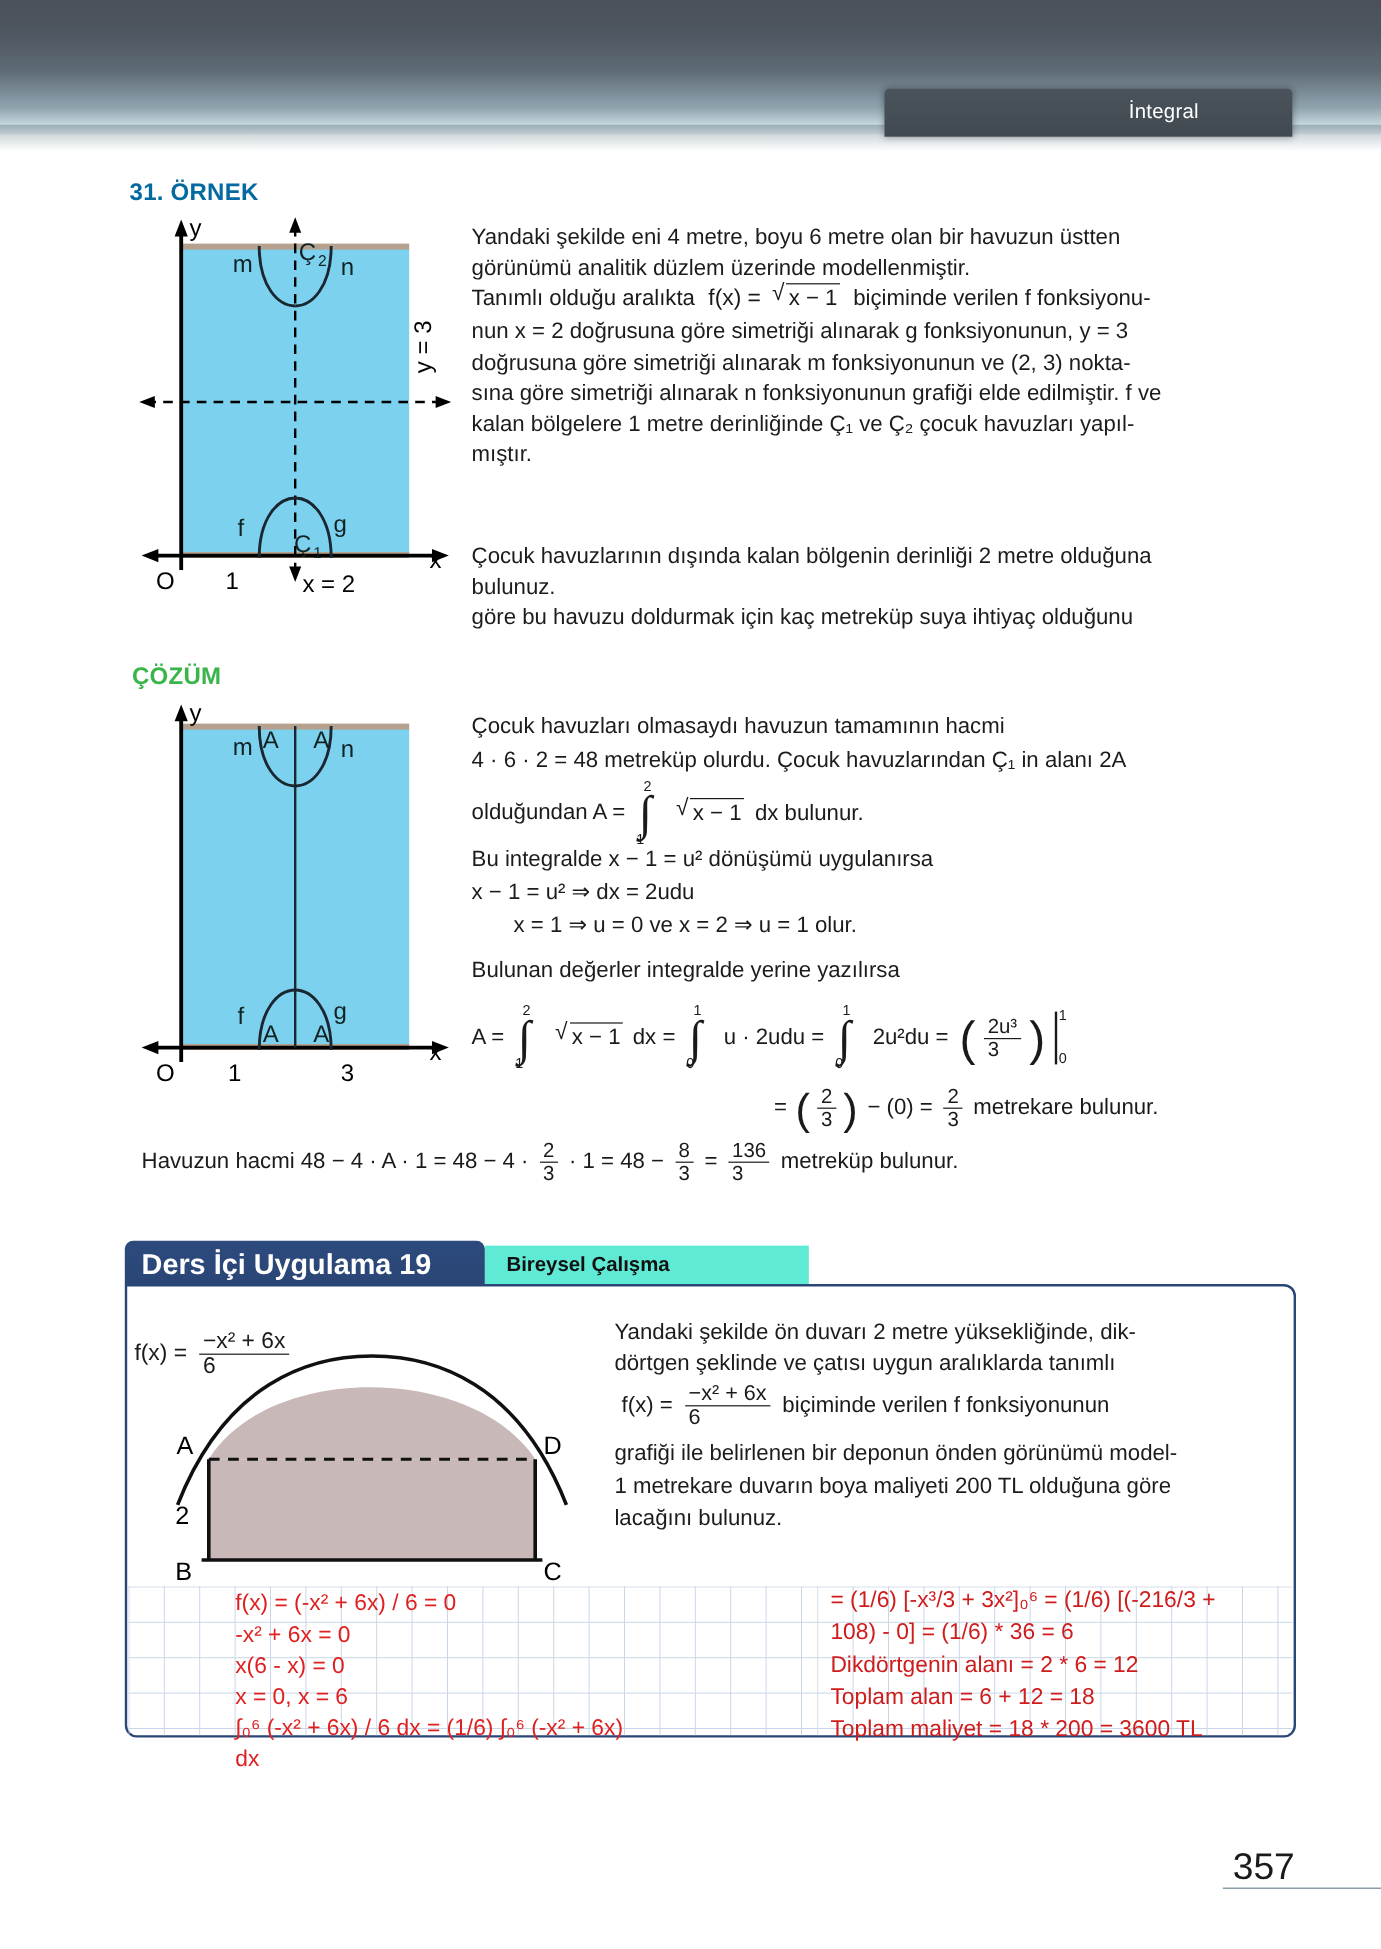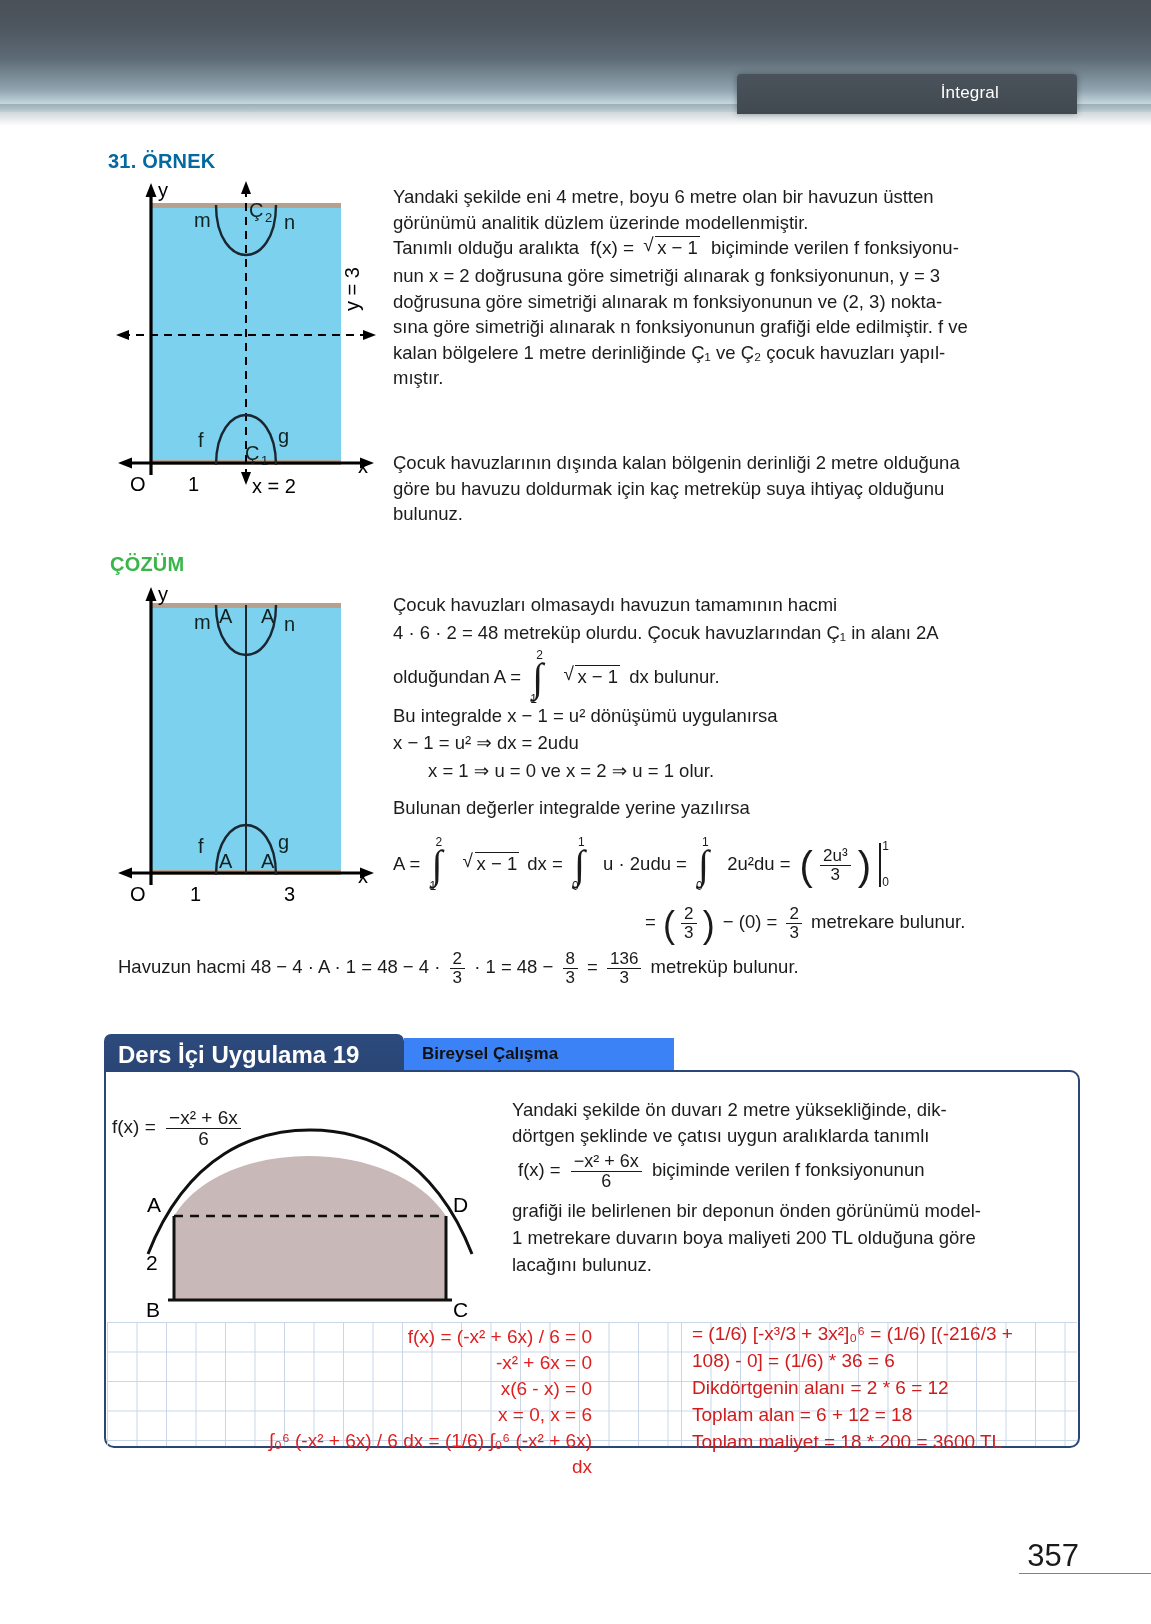--- a/index.html
+++ b/index.html
@@ -42,21 +42,21 @@
     position: absolute; left: 108px; top: 150px;
     color: #0369a1; font-size: 20px; font-weight: bold; letter-spacing: 0.2px;
   }
   .solution-title {
     position: absolute; left: 110px; top: 553px;
     color: #39b54a; font-size: 20px; font-weight: bold; letter-spacing: 0.2px;
   }
 
   
   .mi { font-size: 19px; }
-  .frac { display: inline-block; vertical-align: middle; text-align: center; line-height: 1.05; }
+  .frac { display: inline-block; vertical-align: middle; text-align: left; line-height: 1.05; }
   .frac .num { display: block; padding: 0 3px; font-size: 17px; }
   .frac .den { display: block; border-top: 1.6px solid #1a1a1a; padding: 0 3px; font-size: 17px; }
   .sqrt { display: inline-block; position: relative; padding-left: 12px; }
   .sqrt::before { content: "√"; position: absolute; left: 0; top: -2px; font-size: 19px; }
   .sqrt .rad { border-top: 1.5px solid #1a1a1a; padding: 0 2px; display: inline-block; }
   .intlim { display: inline-block; position: relative; width: 22px; height: 46px; vertical-align: middle; }
   .intlim .glyph { position: absolute; left: 4px; top: 3px; font-size: 40px; font-family: "Liberation Serif", serif; line-height: 1; }
   .intlim .up { position: absolute; left: 8px; top: -7px; font-size: 12px; }
   .intlim .lo { position: absolute; left: 2px; bottom: -5px; font-size: 12px; }
 
@@ -68,21 +68,21 @@
     position: absolute; left: 104px; top: 1034px; width: 300px; height: 36px;
     background: linear-gradient(to bottom, #2d4a7d, #2a4676);
     border-radius: 7px 7px 0 0;
   }
   .app-tab-label {
     position: absolute; left: 14px; top: 7px; color: #ffffff;
     font-size: 24px; font-weight: bold;
   }
   .app-subtab {
     position: absolute; left: 404px; top: 1038px; width: 270px; height: 32px;
-    background: #3b82f6;
+    background: #5eead4;
   }
   .app-subtab-label {
     position: absolute; left: 18px; top: 6px; color: #111111;
     font-size: 17px; font-weight: bold;
   }
   .app-box {
     position: absolute; left: 104px; top: 1070px; width: 976px; height: 378px;
     border: 2.5px solid #2a4676; border-radius: 0 10px 10px 10px;
     background: #ffffff;
   }
@@ -176,22 +176,22 @@
 <div class="para" style="left:393px; top:263px; width:660px;">
   <div>nun  x = 2  doğrusuna göre simetriği alınarak g fonksiyonunun,  y = 3</div>
   <div>doğrusuna göre simetriği alınarak m fonksiyonunun ve (2, 3) nokta-</div>
   <div>sına göre simetriği alınarak n fonksiyonunun grafiği elde edilmiştir. f ve</div>
   <div>kalan bölgelere 1 metre derinliğinde  Ç₁  ve  Ç₂  çocuk havuzları yapıl-</div>
   <div>mıştır.</div>
 </div>
 
 <div class="para" style="left:393px; top:450px; width:660px;">
   <div>Çocuk havuzlarının dışında kalan bölgenin derinliği 2 metre olduğuna</div>
+  <div>bulunuz.</div>
   <div>göre bu havuzu doldurmak için kaç metreküp suya ihtiyaç olduğunu</div>
-  <div>bulunuz.</div>
 </div>
 
 <div class="solution-title">ÇÖZÜM</div>
 
 <svg class="fig" style="left:106px; top:585px;" width="280" height="330" viewBox="0 0 280 330">
   <rect x="45" y="22" width="190" height="265" fill="#7cd1ef"></rect>
   <rect x="45" y="18" width="190" height="5" fill="#b5a18e"></rect>
   <rect x="45" y="285" width="190" height="5" fill="#b5a18e"></rect>
 
   <line x1="45" y1="12" x2="45" y2="300" stroke="#000" stroke-width="3.2"></line>
@@ -376,21 +376,21 @@
 
 <div class="para" style="left:512px; top:1197px; font-size:18.5px; line-height:27px;">
   <div>grafiği ile belirlenen bir deponun önden görünümü model-</div>
   <div>1 metrekare duvarın boya maliyeti 200 TL olduğuna göre</div>
   <div>lacağını bulunuz.</div>
 </div>
 
 <div class="grid-area" style="left:107px; top:1322px; width:574px; height:124px;"></div>
 <div class="grid-area" style="left:681px; top:1322px; width:396px; height:124px;"></div>
 
-<div class="t" style="left:196px; top:1324px; width:396px; white-space:normal;text-align:right;">
+<div class="t" style="left:196px; top:1324px; width:396px; white-space:normal;">
   <div class="red">f(x) = (-x² + 6x) / 6 = 0</div>
   <div class="red">-x² + 6x = 0</div>
   <div class="red">x(6 - x) = 0</div>
   <div class="red">x = 0, x = 6</div>
   <div class="red">∫₀⁶ (-x² + 6x) / 6 dx = (1/6) ∫₀⁶ (-x² + 6x)</div>
   <div class="red">dx</div>
 </div>
 
 <div class="t" style="left:692px; top:1320px; width:400px; white-space:normal;">
   <div class="red-l">= (1/6) [-x³/3 + 3x²]₀⁶ = (1/6) [(-216/3 +</div>

